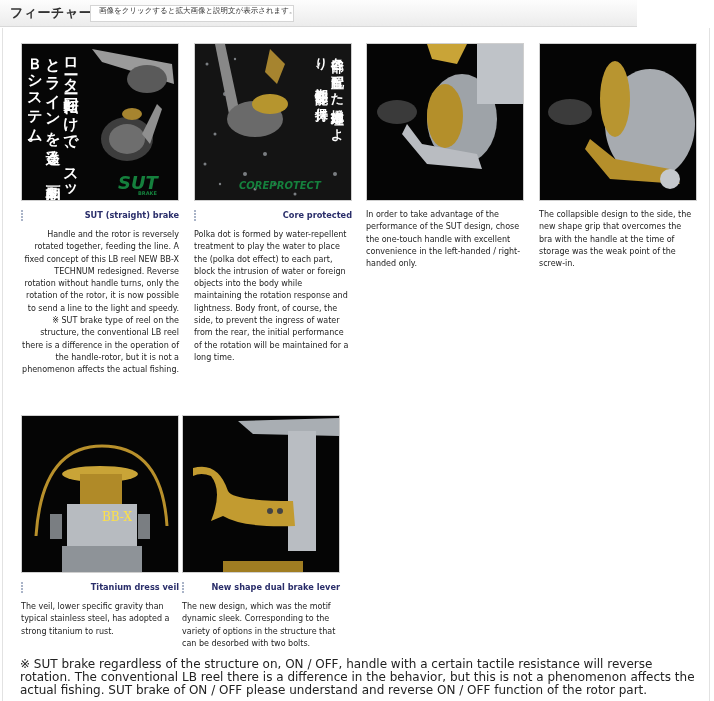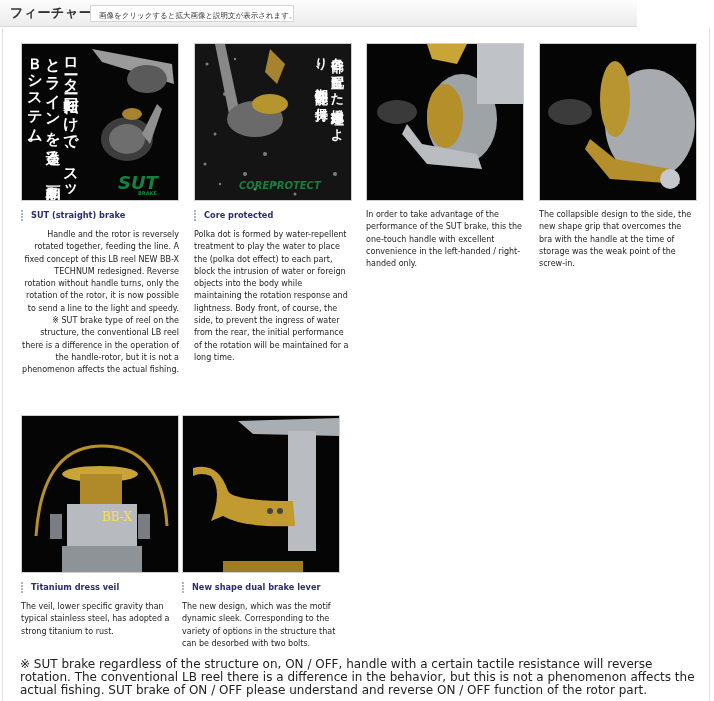--- a/index.html
+++ b/index.html
@@ -11,36 +11,36 @@
     background: linear-gradient(#fdfdfd, #ececec);
     border-bottom: 1px solid #d8d8d8;
   }
   .header-title {
     position: absolute; left: 10px; top: 4px;
     font-size: 13px; font-weight: bold; color: #333; letter-spacing: 0.5px;
   }
   .hint-box {
     position: absolute; left: 90px; top: 5px; height: 17px; width: 204px;
     background: #fff; border: 1px solid #d5d5d5;
-    display: flex; align-items: flex-end; padding-left: 4px;
+    display: flex; align-items: flex-start; padding-left: 4px;
   }
   .hint-icon { width: 10px; height: 10px; margin-right: 4px; }
   .hint-text { font-size: 7.5px; color: #333; white-space: nowrap; }
 
   .frame {
     position: absolute; left: 2px; top: 28px; width: 708px; height: 673px;
     border-left: 1px solid #e2e2e2; border-right: 1px solid #e2e2e2;
   }
 
   .card { position: absolute; width: 158px; }
   .card .img {
     width: 158px; height: 158px; background: #000;
     border: 1px solid #cfcfcf; position: relative; overflow: hidden;
   }
-  .card .title-row { display: flex; align-items: flex-start; margin-top: 8px; }
+  .card .title-row { display: flex; align-items: flex-start; margin-top: 8px; justify-content: space-between; }
   .card .bar {
     width: 2px; margin-right: 8px; margin-top: 1px; align-self: stretch;
     background: repeating-linear-gradient(#aab4c8 0 2px, #fff 2px 3px);
   }
   .card .title {
     font-size: 8.2px; font-weight: bold; color: #2a2e6a; line-height: 12px;
   }
   .card .desc {
     margin-top: 8px; font-size: 8px; line-height: 12.3px; color: #222;
     font-family: "DejaVu Sans", sans-serif;
@@ -137,21 +137,21 @@
     <svg width="158" height="158" viewBox="0 0 158 158" style="position:absolute;left:0;top:0">
       <rect width="158" height="158" fill="#050505"></rect>
       <ellipse cx="95" cy="75" rx="35" ry="45" fill="#9ea3a8"></ellipse>
       <ellipse cx="78" cy="72" rx="18" ry="32" fill="#b48f2a"></ellipse>
       <polygon points="60,0 100,0 90,20 65,15" fill="#c9a437"></polygon>
       <rect x="110" y="0" width="48" height="60" fill="#bfc3c8"></rect>
       <ellipse cx="30" cy="68" rx="20" ry="12" fill="#3a3a3a"></ellipse>
       <polygon points="40,80 55,100 110,110 115,125 60,120 35,90" fill="#b9bcc1"></polygon>
     </svg>
   </div>
-  <div class="desc">In order to take advantage of the performance of the SUT brake, this the one-touch handle with excellent convenience in the left-handed / right-handed only.</div>
+  <div class="desc">In order to take advantage of the performance of the SUT design, chose the one-touch handle with excellent convenience in the left-handed / right-handed only.</div>
 </div>
 
 <div class="card" style="left:539px; top:43px;">
   <div class="img">
     <svg width="158" height="158" viewBox="0 0 158 158" style="position:absolute;left:0;top:0">
       <rect width="158" height="158" fill="#050505"></rect>
       <ellipse cx="110" cy="80" rx="45" ry="55" fill="#a7abb0"></ellipse>
       <ellipse cx="75" cy="55" rx="15" ry="38" fill="#b89530"></ellipse>
       <ellipse cx="30" cy="68" rx="22" ry="13" fill="#3b3b3b"></ellipse>
       <polygon points="50,95 75,115 130,125 140,140 70,135 45,105" fill="#b58f2b"></polygon>

